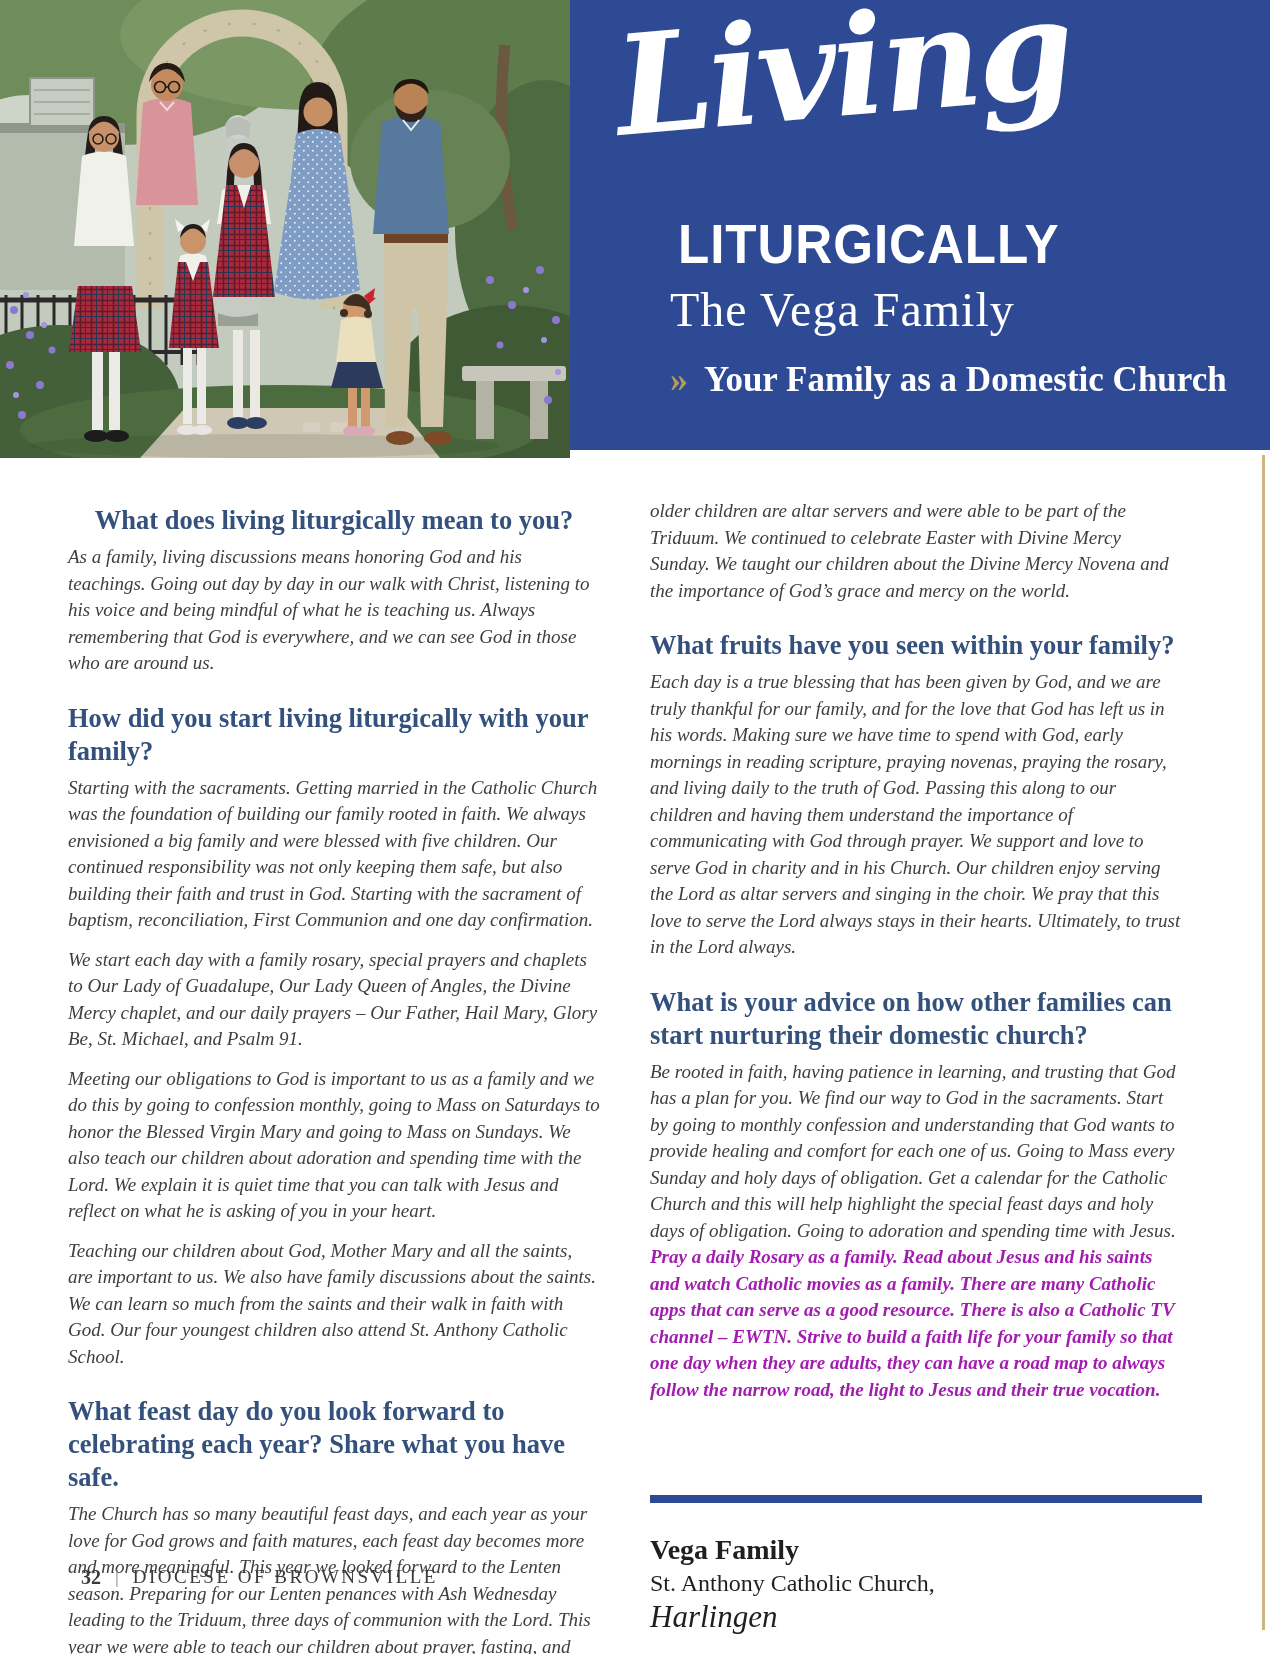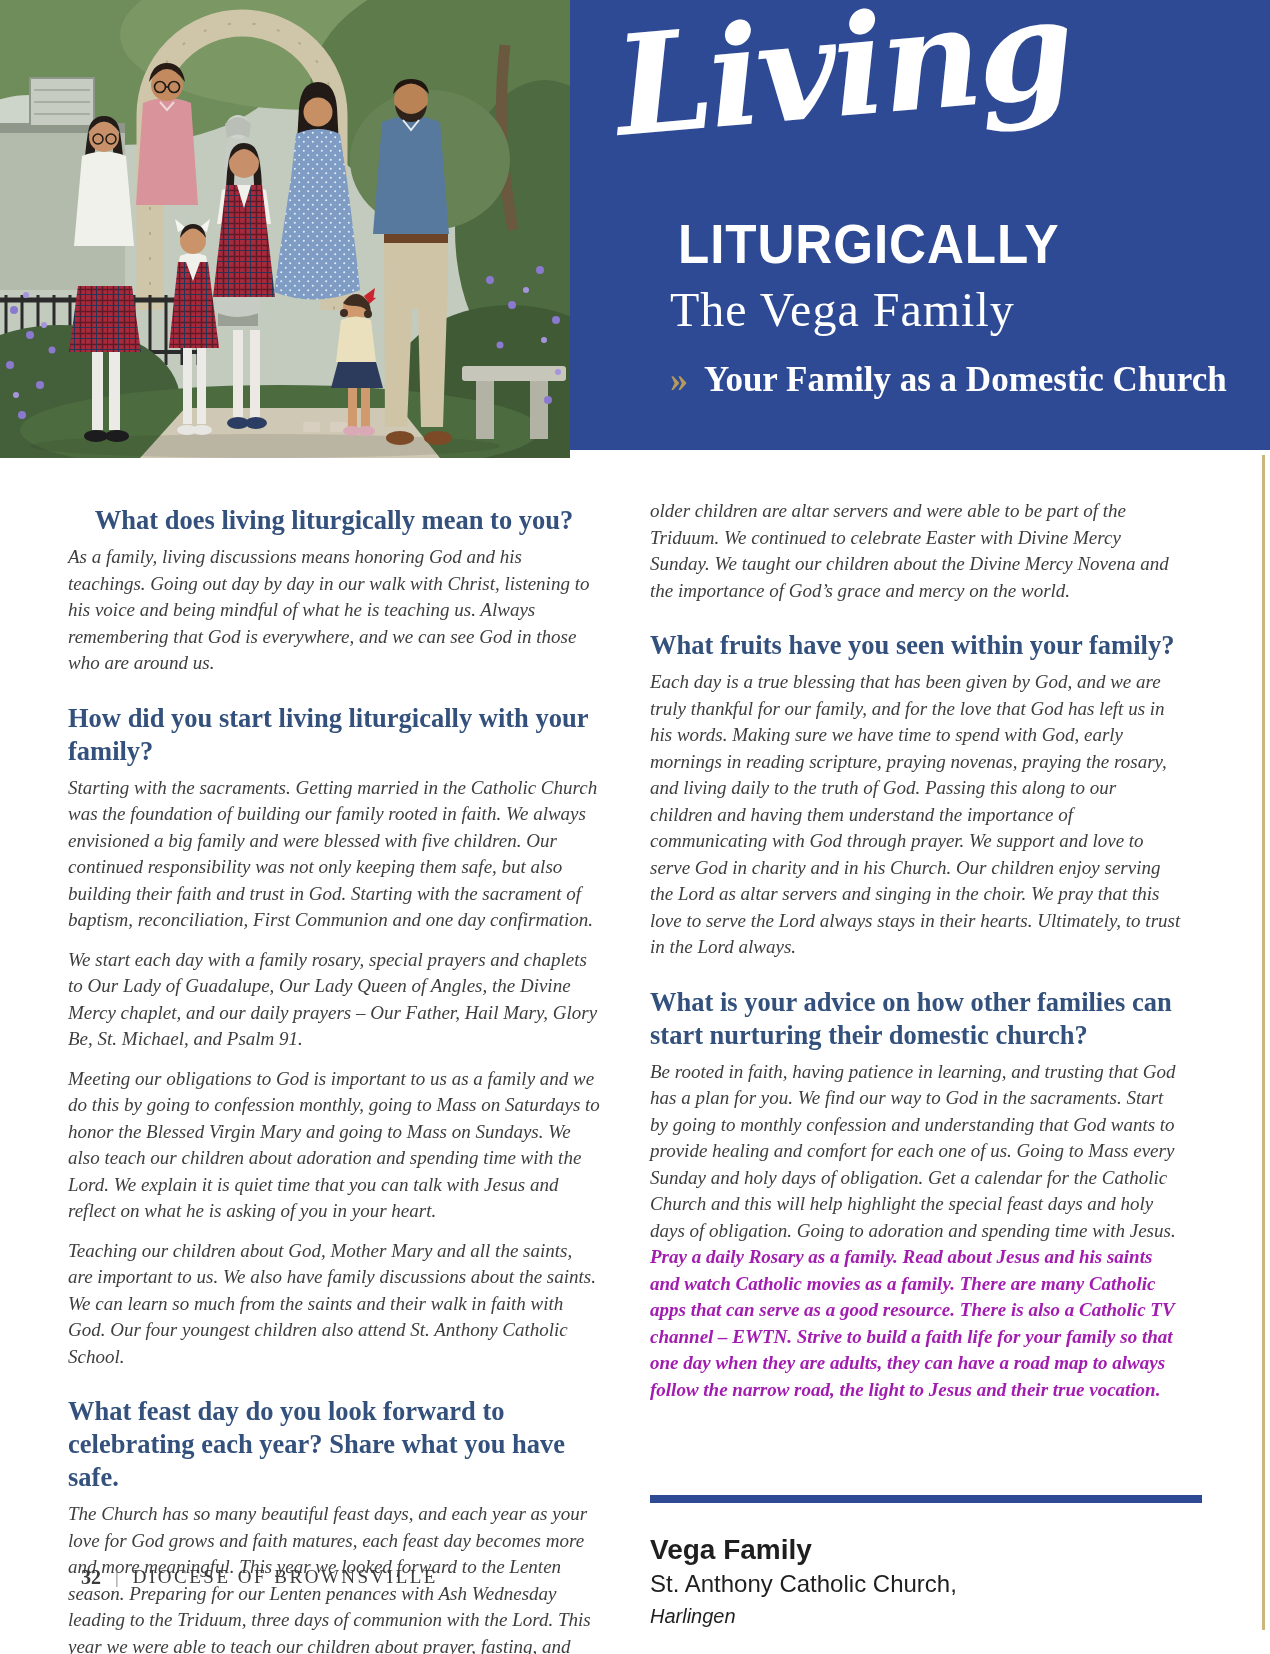--- a/index.html
+++ b/index.html
@@ -27,25 +27,25 @@
   
   .col{position:absolute;top:498px;width:532px;color:#3f3e3e;font-size:19px;line-height:26.5px;}
   .col-left{left:68px;}
   .col-right{left:650px;}
   .question{font-weight:bold;font-size:26.5px;line-height:33px;color:#33517c;margin:25px 0 7px 0;}
   .question.first{margin-top:6px;text-align:center;}
   .para{margin:0 0 13px 0;font-style:italic;}
   .para b{color:#a21caf;}
 
   
-  .byline{margin-top:92px;font-family:Liberation Sans, sans-serif;color:#1f1f1f;}
+  .byline{margin-top:92px;font-family:Liberation Serif, serif;color:#1f1f1f;}
   .byline .rule{width:552px;height:8px;background:#2e4a94;margin-bottom:30px;}
   .byline .family{font-weight:bold;font-size:28px;line-height:34px;}
   .byline .church{font-size:24px;line-height:33px;}
-  .byline .city{font-size:20px;line-height:33px;font-style:italic;}
+  .byline .city{font-size:31px;line-height:33px;font-style:italic;}
 
   
   .footer{position:absolute;left:81px;top:1566px;display:flex;align-items:flex-start;
         font-family:Liberation Serif, serif;color:#3a3a3a;font-size:19px;}
   .footer .pagenum{font-weight:bold;font-size:20px;}
   .footer .sep{margin:0 14px;color:#8a8a8a;font-weight:300;}
   .footer .pub{letter-spacing:2.5px;font-size:19px;}
 </style>
 </head>
 <body>

